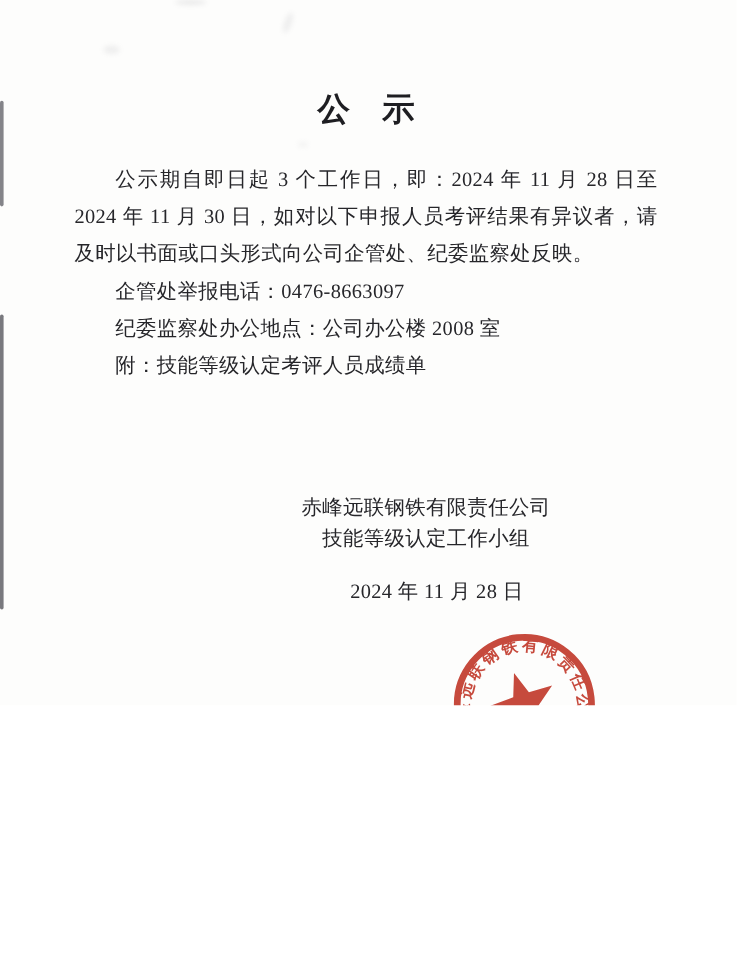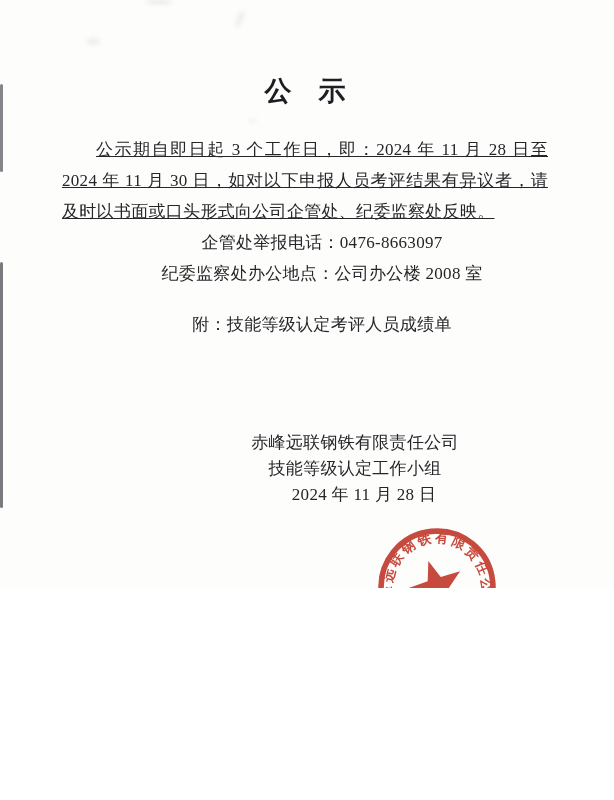--- a/index.html
+++ b/index.html
@@ -41,39 +41,38 @@
     color:#1e1e22;
   }
   .body-para{
     margin:0 0 10px 0;
     font-size:17px;
     line-height:31px;
     text-align:justify;
     text-indent:2em;
     letter-spacing:.3px;
   }
-  .body-para.p2{margin-bottom:0;text-decoration:underline;}
+  .body-para.p2{margin-bottom:0;}
   .info-line{
     margin:0;
     font-size:17px;
     line-height:31px;
     text-indent:2em;
     letter-spacing:.3px;
-    text-align:center;
   }
-  .info-line.last{margin-top:20px;}
+  .info-line.last{margin-top:0;}
   .signature{
     margin:90px 68px 0 auto;
     width:250px;
     text-align:center;
     font-size:17px;
     line-height:26px;
     letter-spacing:.3px;
   }
-  .signature .sig-date{padding-left:18px;}
+  .signature .sig-date{padding-left:18px;margin-top:18px;}
 
   .seal{
     position:absolute;
     left:376px;top:526px;
     width:122px;height:122px;
     transform:rotate(-6deg);
     mix-blend-mode:multiply;
     opacity:.92;
     pointer-events:none;
   }

